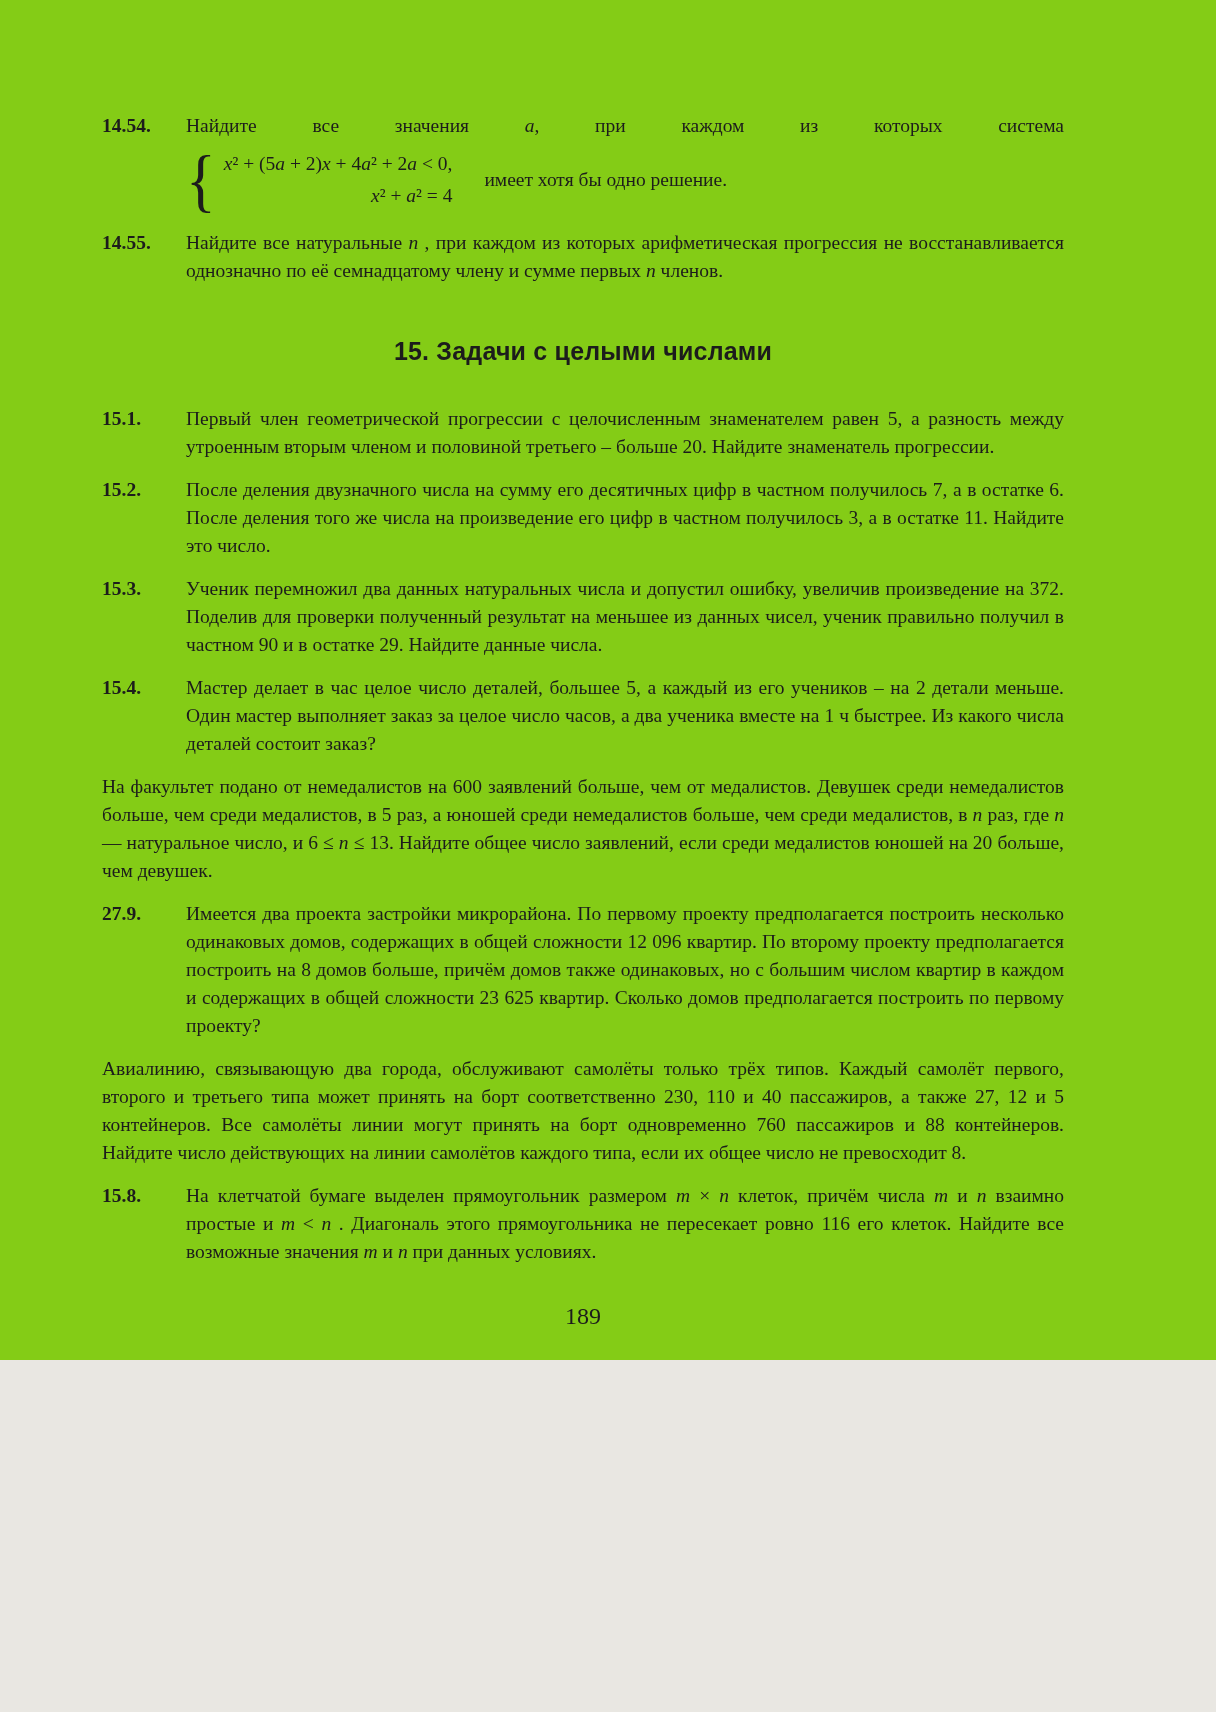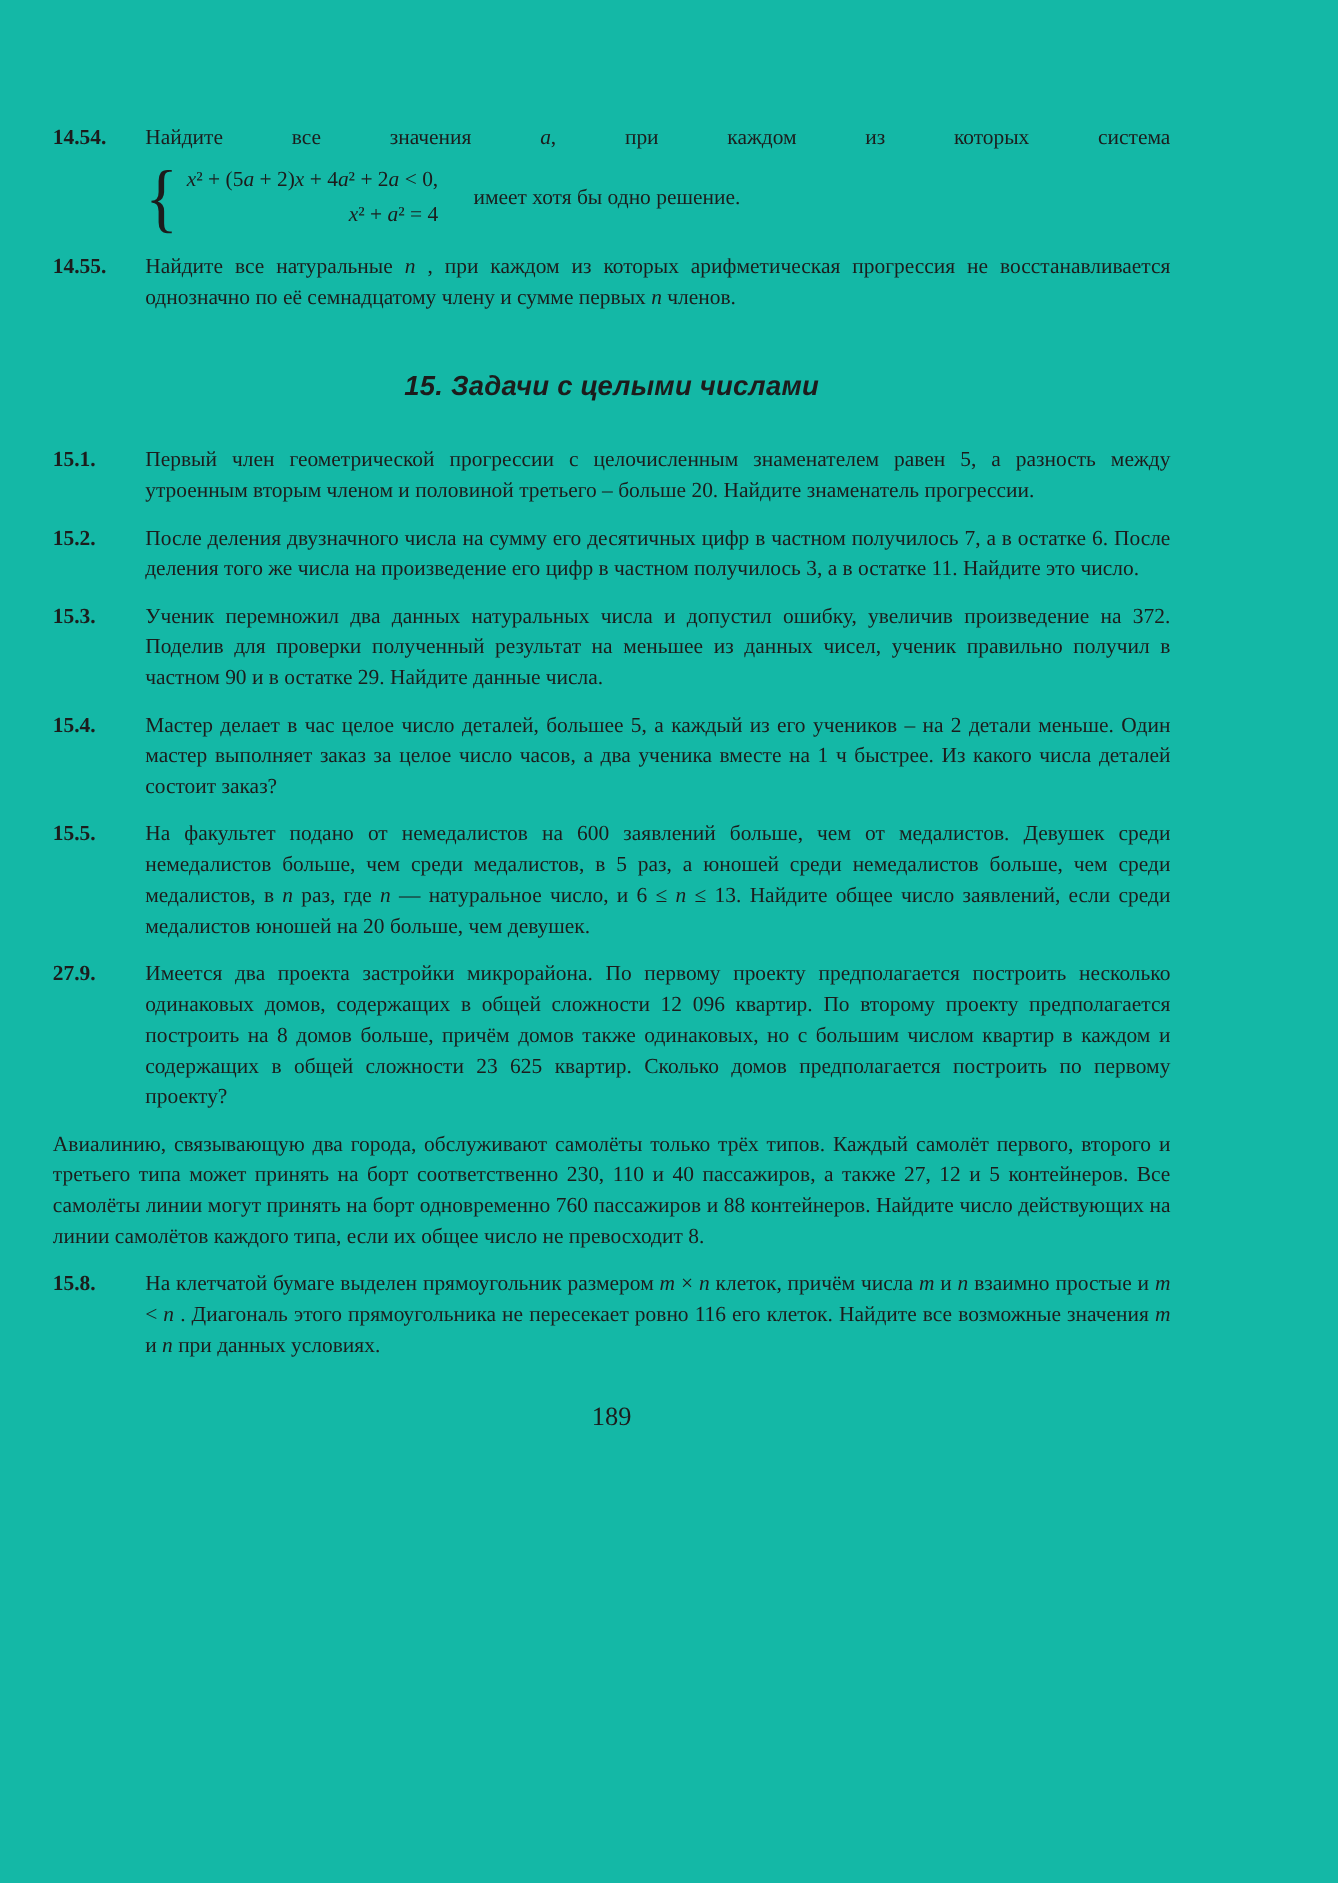--- a/index.html
+++ b/index.html
@@ -3,29 +3,29 @@
 <meta charset="utf-8">
 <style>
   html, body {
     margin: 0;
     padding: 0;
     background: #e9e7e2;
   }
   .sheet {
     position: relative;
     width: 1216px;
-    height: 1712px;
+    height: 1360px;
     margin: 0 auto;
-    background: #14b8a6;
+    background: #84cc16;
     color: #1c1c1c;
     font-family: "Liberation Serif", "DejaVu Serif", serif;
     font-size: 19.5px;
     line-height: 28px;
     box-sizing: border-box;
-    padding: 112px 152px 0 48px;
+    padding: 112px 152px 0 102px;
     overflow: hidden;
   }
   .problem {
     display: flex;
     margin-bottom: 15px;
   }
   .pnum {
     flex: 0 0 84px;
     font-weight: bold;
     white-space: nowrap;
@@ -60,21 +60,20 @@
     margin-left: 32px;
     text-align: left;
   }
   .section-heading {
     font-family: "Liberation Sans", "DejaVu Sans", sans-serif;
     font-weight: bold;
     font-size: 25px;
     text-align: center;
     margin: 52px 0 40px 0;
     letter-spacing: 0.2px;
-    font-style: italic;
   }
   .page-number {
     text-align: center;
     margin-top: 36px;
     font-size: 24px;
   }
   i { font-style: italic; }
 </style>
 </head>
 <body>
@@ -120,21 +119,20 @@
     <div class="pnum">15.3.</div>
     <div class="ptext"><span>Ученик перемножил два данных натуральных числа и допустил ошибку, увеличив произведение на 372. Поделив для проверки полученный результат на меньшее из данных чисел, ученик правильно получил в частном 90 и в остатке 29. Найдите данные числа.</span></div>
   </div>
 
   <div class="problem">
     <div class="pnum">15.4.</div>
     <div class="ptext"><span>Мастер делает в час целое число деталей, большее 5, а каждый из его учеников – на 2 детали меньше. Один мастер выполняет заказ за целое число часов, а два ученика вместе на 1 ч быстрее. Из какого числа деталей состоит заказ?</span></div>
   </div>
 
   <div class="problem">
-    <div class="pnum">15.5.</div>
     <div class="ptext"><span>На факультет подано от немедалистов на 600 заявлений больше, чем от медалистов. Девушек среди немедалистов больше, чем среди медалистов, в 5 раз, а юношей среди немедалистов больше, чем среди медалистов, в </span><i>n</i><span> раз, где </span><i>n</i><span> — натуральное число, и 6 ≤ </span><i>n</i><span> ≤ 13. Найдите общее число заявлений, если среди медалистов юношей на 20 больше, чем девушек.</span></div>
   </div>
 
   <div class="problem">
     <div class="pnum">27.9.</div>
     <div class="ptext"><span>Имеется два проекта застройки микрорайона. По первому проекту предполагается построить несколько одинаковых домов, содержащих в общей сложности 12 096 квартир. По второму проекту предполагается построить на 8 домов больше, причём домов также одинаковых, но с большим числом квартир в каждом и содержащих в общей сложности 23 625 квартир. Сколько домов предполагается построить по первому проекту?</span></div>
   </div>
 
   <div class="problem">
     <div class="ptext"><span>Авиалинию, связывающую два города, обслуживают самолёты только трёх типов. Каждый самолёт первого, второго и третьего типа может принять на борт соответственно 230, 110 и 40 пассажиров, а также 27, 12 и 5 контейнеров. Все самолёты линии могут принять на борт одновременно 760 пассажиров и 88 контейнеров. Найдите число действующих на линии самолётов каждого типа, если их общее число не превосходит 8.</span></div>

